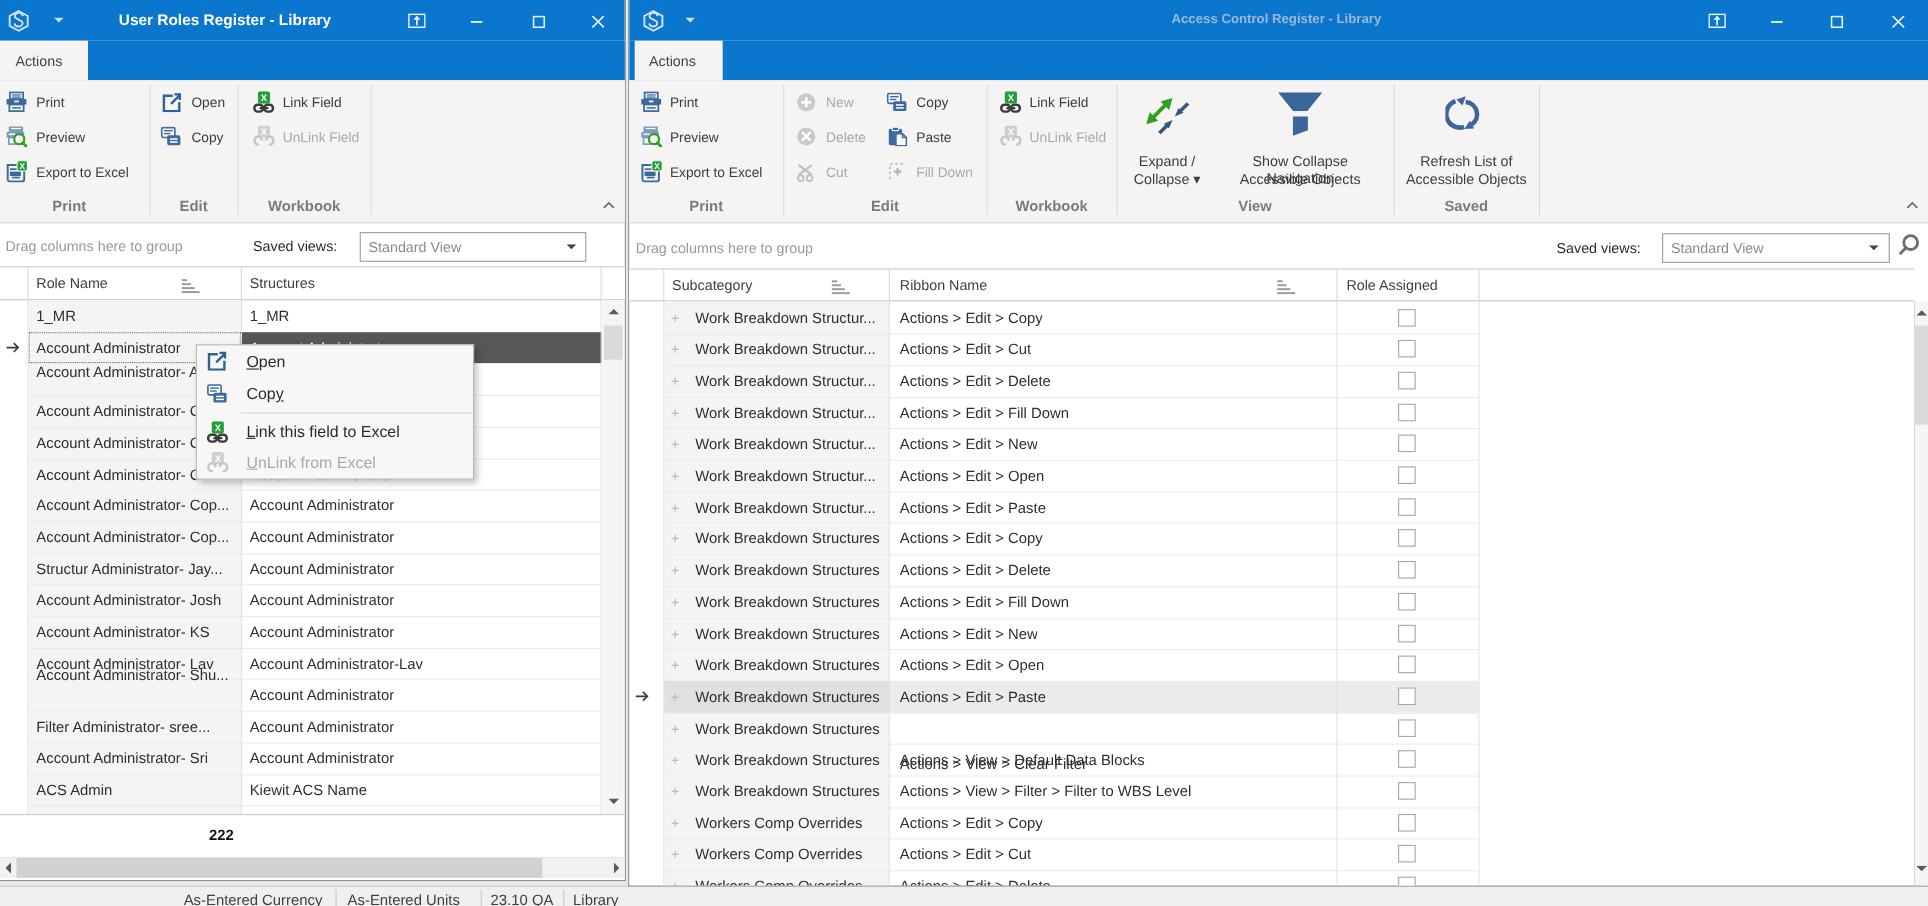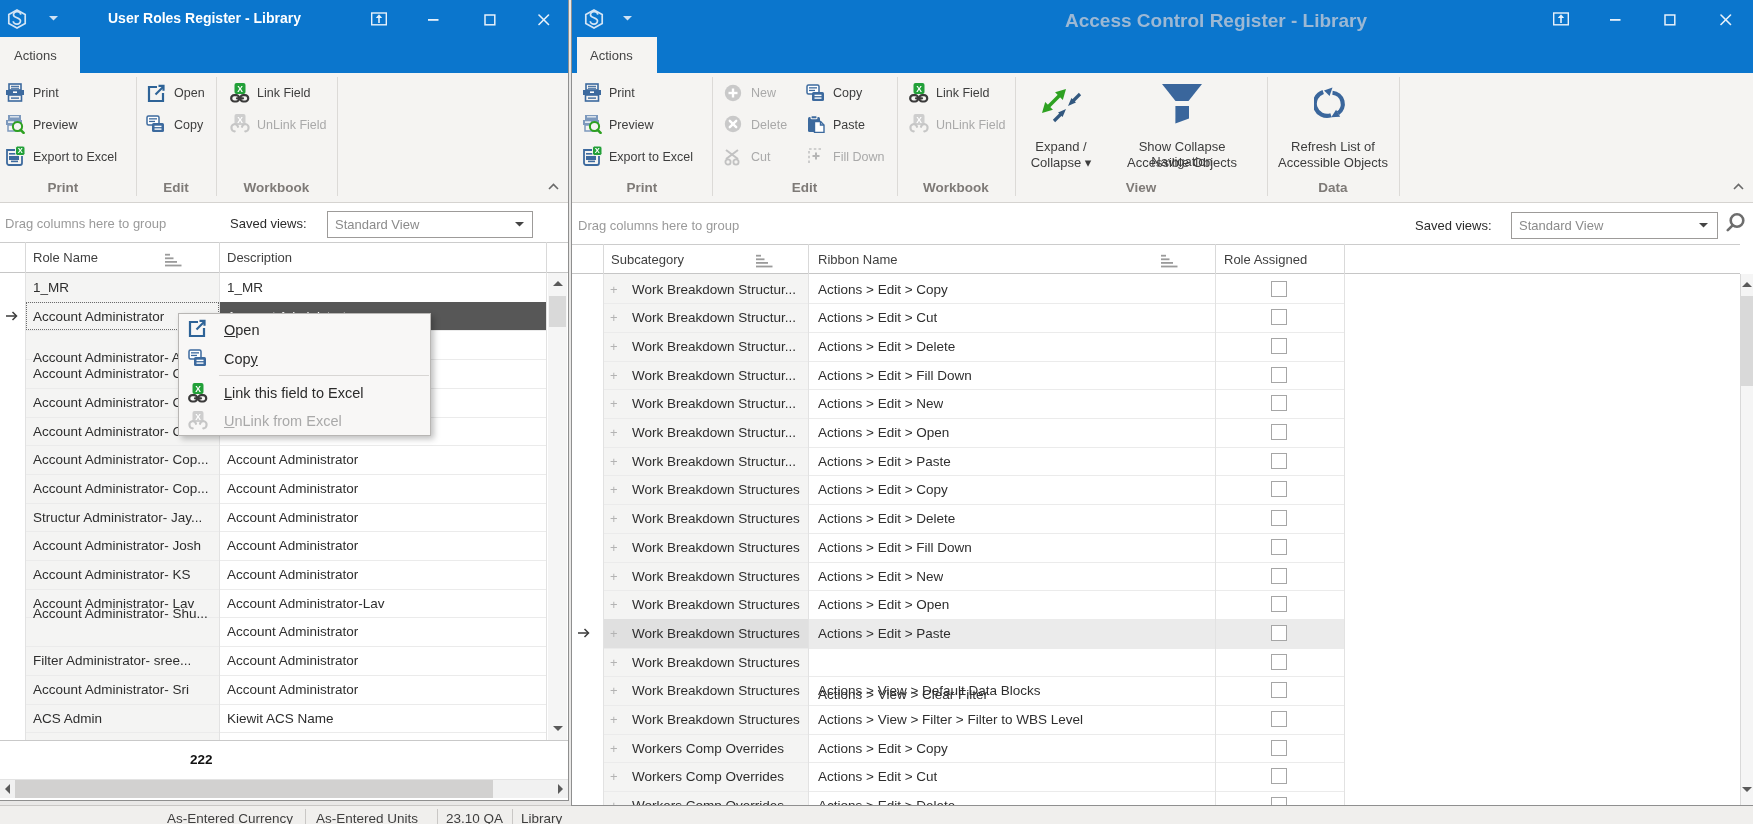--- a/index.html
+++ b/index.html
@@ -147,38 +147,38 @@
     <div class="abs" style="left:25px;top:242px;width:1px;height:31px;background:#d9d9d9"></div>
     <div class="abs" style="left:219px;top:242px;width:1px;height:31px;background:#d9d9d9"></div>
     <div class="abs" style="left:546px;top:242px;width:1px;height:31px;background:#d9d9d9"></div>
     <div class="hdrtext" style="left:33px;top:250px">Role Name</div>
     <svg class="abs" style="left:165px;top:253px" width="17" height="14" viewBox="0 0 17 14">
       <rect x="0" y="0.8" width="5" height="1.8" fill="#9b9b9b"></rect>
       <rect x="0" y="4.4" width="8.5" height="1.8" fill="#9b9b9b"></rect>
       <rect x="0" y="8" width="12" height="1.8" fill="#9b9b9b"></rect>
       <rect x="0" y="11.6" width="16.5" height="1.8" fill="#9b9b9b"></rect>
     </svg>
-    <div class="hdrtext" style="left:227px;top:250px">Description</div>
+    <div class="hdrtext" style="left:227px;top:250px">Structures</div>
     <div class="abs" style="left:26px;top:273px;width:193px;height:467px;background:#f4f4f3"></div>
     <div class="hline" style="left:25px;top:301.7px;width:521px"></div>
     <div class="cell" style="left:33px;top:280.0px;width:183px">1_MR</div>
     <div class="cell" style="left:227px;top:280.0px">1_MR</div>
     <div class="hline" style="left:25px;top:330.4px;width:521px"></div>
     <div class="abs" style="left:219.5px;top:301.7px;width:327px;height:28.7px;background:#575757"></div>
     <div class="cell" style="left:227px;top:308.7px;color:#fff">Account Administrator</div>
     <div class="abs" style="left:26px;top:302.2px;width:193px;height:27.7px;border:1px dotted #6b6b6b"></div>
     <div class="cell" style="left:33px;top:308.7px">Account Administrator</div>
     <svg class="abs" style="left:5px;top:309.7px" width="14" height="12" viewBox="0 0 14 12">
       <g stroke="#3a3a3a" stroke-width="1.5" fill="none">
         <line x1="1" y1="6" x2="11" y2="6"></line>
         <path d="M7.5 2 L11.5 6 L7.5 10"></path>
       </g>
     </svg>
     <div class="hline" style="left:25px;top:359.1px;width:521px"></div>
-    <div class="cell" style="left:33px;top:350px;width:183px">Account Administrator- A</div>
+    <div class="cell" style="left:33px;top:331px;width:183px">Account Administrator- A</div>
     <div class="cell" style="left:227px;top:337.4px">Account Administrator</div>
     <div class="hline" style="left:25px;top:387.8px;width:521px"></div>
     <div class="cell" style="left:33px;top:366.1px;width:183px">Account Administrator- C</div>
     <div class="cell" style="left:227px;top:366.1px">Account Administrator</div>
     <div class="hline" style="left:25px;top:416.5px;width:521px"></div>
     <div class="cell" style="left:33px;top:394.8px;width:183px">Account Administrator- C</div>
     <div class="cell" style="left:227px;top:394.8px">Account Administrator</div>
     <div class="hline" style="left:25px;top:445.2px;width:521px"></div>
     <div class="cell" style="left:33px;top:423.5px;width:183px">Account Administrator- C</div>
     <div class="cell" style="left:227px;top:423.5px">Account Administrator</div>
@@ -238,21 +238,21 @@
     <div class="tbar"></div>
     <svg class="abs" style="left:12px;top:9px" width="20" height="20" viewBox="0 0 20 20">
       <g fill="none" stroke="#d4e5f5" stroke-width="1.7">
         <path d="M10 1 L18.2 5.5 V14.5 L10 19 L1.8 14.5 V5.5 Z"></path>
         <path d="M13.8 5.6 a3.4 2.9 0 0 0 -7.3 0.4 c0 2.9 7 2.7 7 5.8 a3.4 2.9 0 0 1 -7.3 0.4"></path>
       </g>
     </svg>
     <svg class="abs" style="left:51px;top:16px" width="9.0" height="4.5" viewBox="0 0 9.0 4.5">
       <path d="M0 0 L9.0 0 L4.5 4.5 Z" fill="#cfe2f4"></path>
     </svg>
-    <div class="txt" style="left:493px;top:10px;font-size:19px;font-weight:bold;color:#9cb8d4">Access Control Register - Library</div>
+    <div class="txt" style="left:493px;top:10px;font-size:12px;font-weight:bold;color:#9cb8d4">Access Control Register - Library</div>
     <svg class="abs" style="left:981px;top:12px" width="16" height="14" viewBox="0 0 16 14">
       <rect x="0.7" y="1" width="14.6" height="11.8" fill="none" stroke="#e8f1fa" stroke-width="1.4"></rect>
       <line x1="8" y1="11" x2="8" y2="5" stroke="#e8f1fa" stroke-width="1.6"></line>
       <path d="M8 2.2 L11.2 6 H4.8 Z" fill="#e8f1fa"></path>
     </svg>
     <svg class="abs" style="left:1038px;top:18.5px" width="11" height="3" viewBox="0 0 11 3">
       <rect x="0" y="0" width="10.5" height="1.8" fill="#e8f1fa"></rect>
     </svg>
     <svg class="abs" style="left:1092px;top:13.5px" width="12" height="12" viewBox="0 0 12 12">
       <rect x="1" y="1" width="9.8" height="9.8" fill="none" stroke="#e8f1fa" stroke-width="1.5"></rect>
@@ -394,21 +394,21 @@
       </g>
       <path d="M18.5 3.5 L15.6 12 L10 6.4 Z" fill="#3a669c"></path>
       <path d="M17.2 33.3 L26.1 32.8 L22.1 25.8 Z" fill="#3a669c"></path>
     </svg>
     <div class="rlbl" style="left:691px;top:139px;width:140px;text-align:center;font-size:13px">Refresh List of</div>
     <div class="rlbl" style="left:691px;top:155px;width:140px;text-align:center;font-size:13px">Accessible Objects</div>
     <div class="gcap" style="left:0px;top:180px;width:140px">Print</div>
     <div class="gcap" style="left:140px;top:180px;width:185px">Edit</div>
     <div class="gcap" style="left:325px;top:180px;width:118px">Workbook</div>
     <div class="gcap" style="left:443px;top:180px;width:252px">View</div>
-    <div class="gcap" style="left:695px;top:180px;width:132px">Data</div>
+    <div class="gcap" style="left:695px;top:180px;width:132px">Saved</div>
     <svg class="abs" style="left:1161px;top:183px" width="11" height="7" viewBox="0 0 11 7">
       <path d="M1 6 L5.5 1.5 L10 6" fill="none" stroke="#6a6a6a" stroke-width="1.6"></path>
     </svg>
     <div class="txt gray" style="left:6px;top:218px">Drag columns here to group</div>
     <div class="txt" style="left:843px;top:218px;color:#2b2b2b">Saved views:</div>
     <div class="abs" style="left:939px;top:212px;width:207px;height:27px;background:#fff;border:1px solid #9d9b99"></div>
     <div class="txt" style="left:947px;top:218px;color:#8b8b8b">Standard View</div>
     <svg class="abs" style="left:1127px;top:223px" width="9.0" height="4.5" viewBox="0 0 9.0 4.5">
       <path d="M0 0 L9.0 0 L4.5 4.5 Z" fill="#444"></path>
     </svg>

